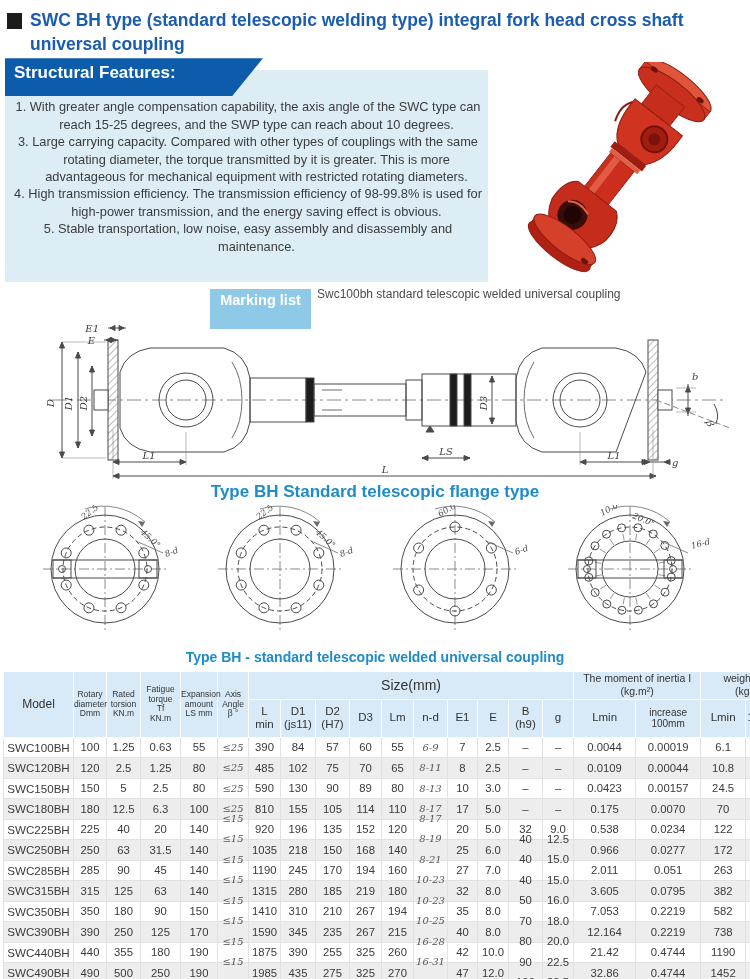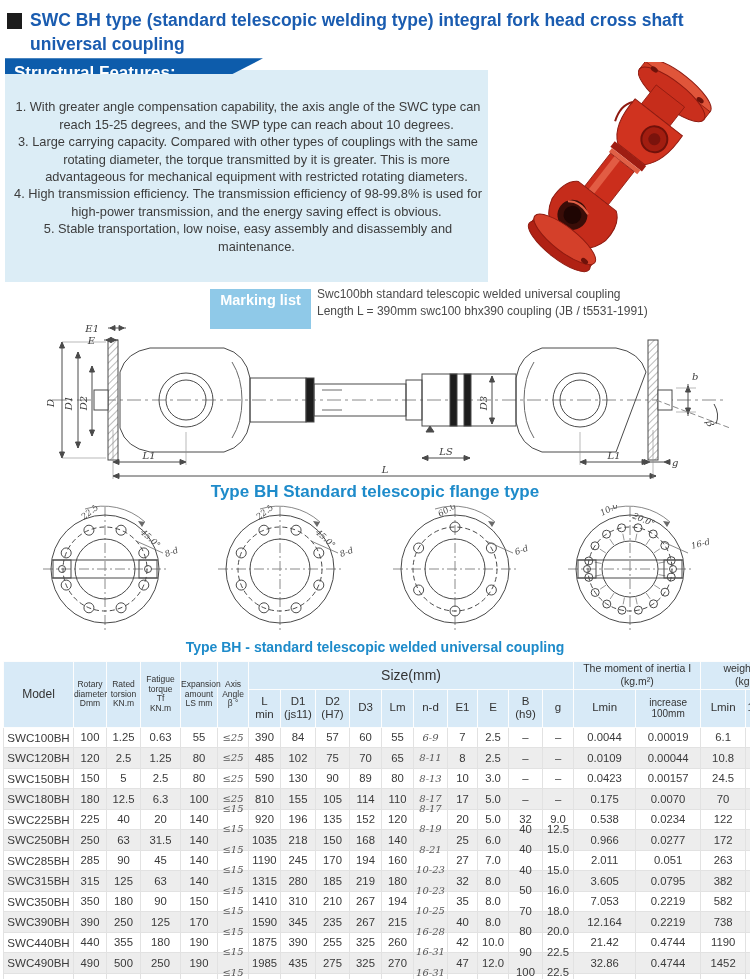--- a/index.html
+++ b/index.html
@@ -7,38 +7,38 @@
   body { position:relative; height:979px; overflow:hidden; }
 
   
   .title-wrap { position:relative; padding:8px 34px 0 30px; }
   .title-sq { position:absolute; left:7px; top:13px; width:15px; height:16px; background:#1c1c1c; }
   h1.page-title { color:#1a5cb0; font-size:17.5px; line-height:1.38; font-weight:bold; max-width:710px; }
 
   
   .features { position:relative; height:226px; margin-top:2px; }
   .feat-panel { position:absolute; left:5px; top:12px; width:483px; height:212px; background:#dcedf6; }
-  .feat-banner { position:absolute; left:5px; top:0; width:258px; height:16px; background:#0d5cab;
+  .feat-banner { position:absolute; left:5px; top:0; width:258px; height:38px; background:#0d5cab;
                  clip-path:polygon(0 0,100% 0,88% 100%,0 100%);
                  color:#fff; font-size:17px; font-weight:bold; line-height:30px; padding-left:9px; }
   .feat-list { position:absolute; left:9px; top:40px; width:478px; color:#3c3c3c; font-size:12.8px; line-height:17.4px;text-align:center; }
   .feat-item { padding-left:17px; text-indent:-17px; }
   .product-photo { position:absolute; right:0; top:4px; width:258px; height:220px; }
 
   
   .marking-row { position:relative; height:36px; margin-top:2px; }
   .marking-badge { position:absolute; left:210px; top:3px; width:101px; height:40px; background:#8fc9e8;
                    color:#fff; font-weight:bold; font-size:14.5px; text-align:center; line-height:22px; }
   .marking-text { position:absolute; left:317px; top:0; color:#4a4a4a; font-size:12px; line-height:16.5px; }
 
   
   .tech-drawing { display:block; width:750px; height:158px; }
   .cap { text-align:center; font-weight:bold; color:#1e8bca; }
   .cap1 { font-size:17px; margin-top:2px; }
-  .cap2 { font-size:14px; margin-top:6px; }
+  .cap2 { font-size:14px; margin-top:16px; }
   .flange-views { display:block; width:750px; height:128px; margin-top:3px; }
   .dimtxt { font-family:"DejaVu Serif", serif; font-style:italic; font-size:10px; fill:#3d3d3d; }
   .dimtxt-s { font-family:"DejaVu Serif", serif; font-style:italic; font-size:8.5px; fill:#4a4a4a; }
 
   
   table.spec { width:744px; margin:6px 3px 0 3px; border-collapse:collapse; table-layout:fixed; border:1px solid #d8d8d8; }
   .spec th { background:#d8eaf7; border:1px solid #fdfdfd; color:#333; font-weight:normal;
              white-space:pre-line; text-align:center; vertical-align:middle; }
   .spec th.grp  { font-size:14px; height:26px; }
   .spec th.grp-sm { font-size:10.5px; line-height:1.25; }
@@ -103,21 +103,20 @@
       <ellipse cx="129" cy="196" rx="38" ry="12" fill="#d4402a" stroke="#8e1a10" stroke-width="1"></ellipse>
       <ellipse cx="158" cy="201" rx="4" ry="2.4" fill="#6e120a"></ellipse>
     </g>
   </svg>
 </div>
 
 <div class="marking-row">
   <div class="marking-badge">Marking list</div>
   <div class="marking-text">
     <div>Swc100bh standard telescopic welded universal coupling</div>
-    <div>Length L = 390mm swc100 bhx390 coupling (JB / t5531-1991)</div>
   </div>
 </div>
 
 <svg class="tech-drawing" viewBox="0 0 750 158">
   <defs>
     <pattern id="hatch" width="5" height="5" patternUnits="userSpaceOnUse" patternTransform="rotate(45)">
       <line x1="0" y1="0" x2="0" y2="5" stroke="#777" stroke-width="1"></line>
     </pattern>
   </defs>
   <g stroke="#4a4a4a" stroke-width="1" fill="none">

